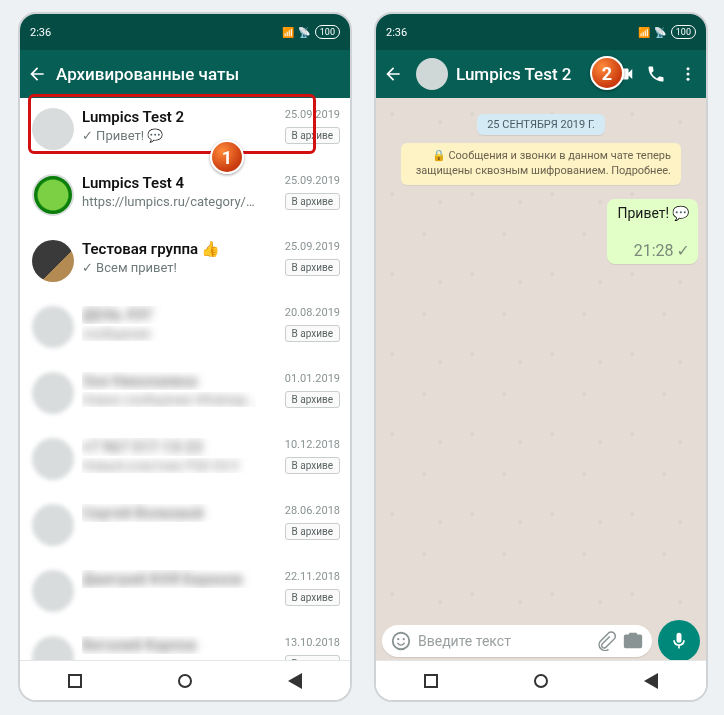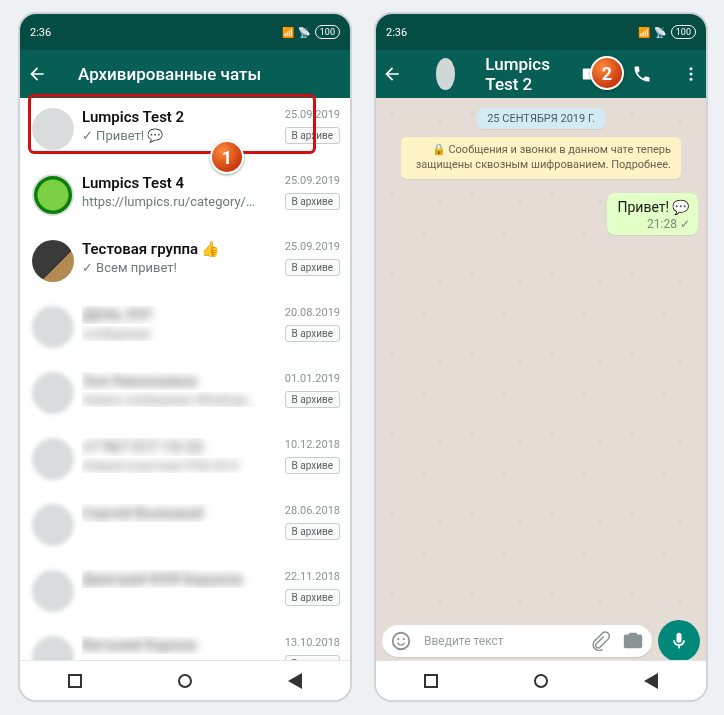--- a/index.html
+++ b/index.html
@@ -45,21 +45,21 @@
   }
 
   
   .appbar {
     background: #075e55;
     color: #fff;
     height: 48px;
     display: flex;
     align-items: center;
     padding: 1px 6px;
-    gap: 30px;
+    gap: 8px;
   }
   .appbar .back { width: 22px; display:flex; align-items:center; justify-content:center; }
   .appbar .title { font-size: 17px; font-weight: 500; flex: 1; }
   .appbar .avatar-sm {
     width: 32px; height: 32px; border-radius: 50%; background: #cfd8d6;
     margin-left: 4px;
   }
   .appbar .act { width: 24px; display:flex; align-items:center; justify-content:center; }
   .appbar svg { fill: #fff; }
 
@@ -125,21 +125,21 @@
   .chat-pane {
     height: calc(100% - 28px - 48px - 40px);
     background: #e5ddd5;
     background-image:
       radial-gradient(circle at 20% 20%, rgba(200,195,185,.3) 2px, transparent 2px),
       radial-gradient(circle at 60% 70%, rgba(200,195,185,.3) 2px, transparent 2px),
       radial-gradient(circle at 80% 30%, rgba(200,195,185,.3) 2px, transparent 2px);
     background-size: 80px 80px;
     display: flex;
     flex-direction: column;
-    padding: 10px 8px;
+    padding: 16px 8px;
     position: relative;
   }
   .date-chip {
     align-self: center;
     background: #d4eaf4;
     color: #4a5c63;
     font-size: 11px;
     padding: 4px 10px;
     border-radius: 6px;
     box-shadow: 0 1px 0 rgba(0,0,0,.08);
@@ -163,24 +163,24 @@
     background: #e2ffc7;
     border-radius: 8px;
     padding: 6px 8px 4px 10px;
     max-width: 220px;
     box-shadow: 0 1px 0 rgba(0,0,0,.08);
     position: relative;
     font-size: 14px;
     color: #1a1a1a;
   }
   .bubble-out .meta2 {
-    font-size: 12px;
+    font-size: 16px;
     color: #7b8a7a;
     text-align: right;
-    margin-top: 2px;
+    margin-top: 20px;
     display: flex;
     gap: 3px;
     align-items: center;
     justify-content: flex-end;
   }
 
   
   .composer {
     position: absolute;
     left: 6px; right: 6px; bottom: 6px;
@@ -189,23 +189,23 @@
     align-items: center;
   }
   .composer .field {
     flex: 1;
     background: #fff;
     border-radius: 22px;
     height: 32px;
     display: flex;
     align-items: center;
     padding: 0 8px;
-    gap: 12px;
+    gap: 6px;
     color: #9aa0a0;
-    font-size: 12px;
+    font-size: 14px;
     box-shadow: 0 1px 1px rgba(0,0,0,.1);
   }
   .composer .mic {
     width: 42px; height: 42px; border-radius: 50%;
     background: #00897b;
     display:flex; align-items:center; justify-content:center;
   }
   .composer svg { fill: #8a9393; }
   .composer .mic svg { fill: #fff; }
 

